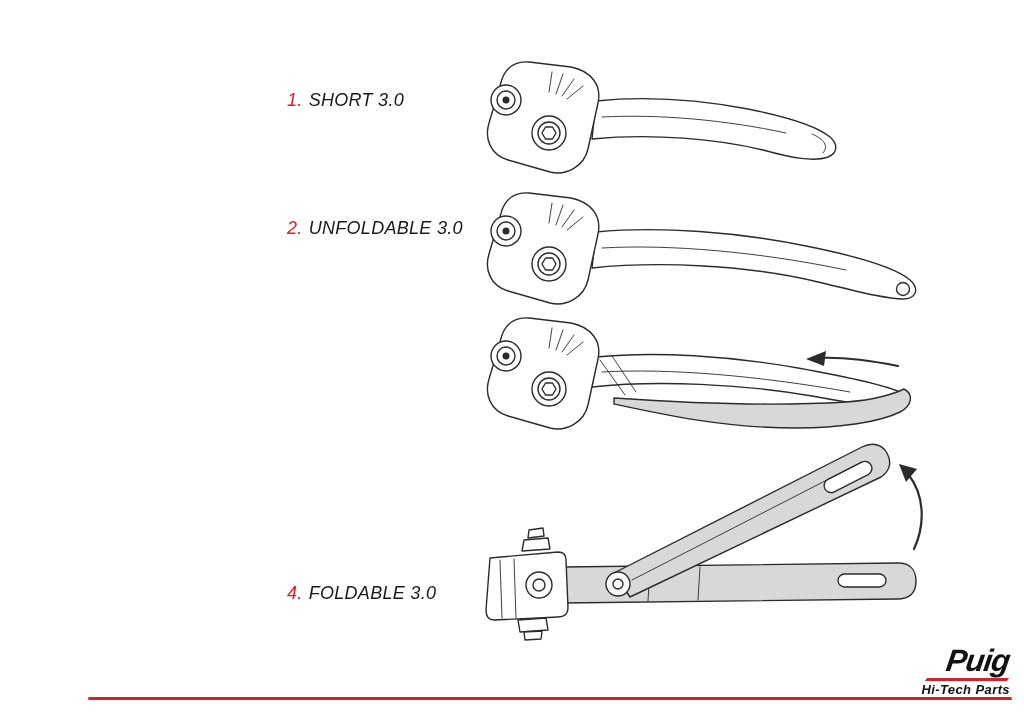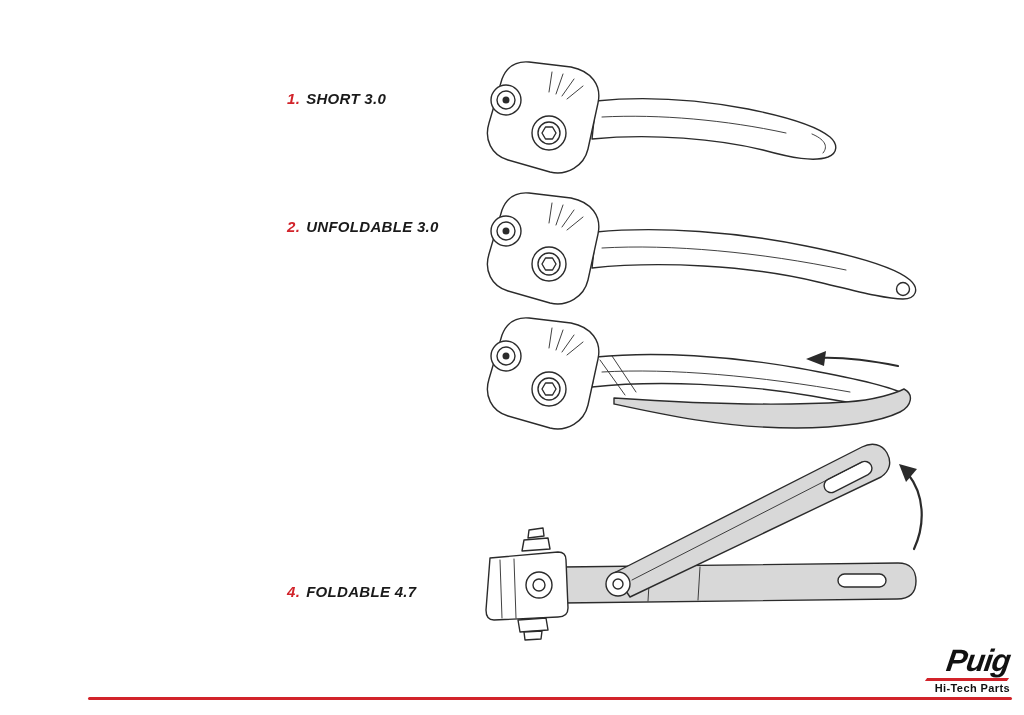--- a/index.html
+++ b/index.html
@@ -14,22 +14,22 @@
 
   
   .models-title { position: absolute; left: 66px; top: 340px; font-weight: bold; white-space: nowrap; }
   .models-title .count { color: var(--accent-red, #d2232a); font-size: 24px; margin-right: 9px; }
   .models-title .word  { color: var(--gray-text, #a3a3a3); font-size: 22px; letter-spacing: 1.5px; }
 
   
   .model-label {
     position: absolute;
     font-style: italic;
-    font-weight: bold;
-    font-size: 15px;
+    font-weight: normal;
+    font-size: 18px;
     color: #1a1a1a;
     letter-spacing: 0.3px;
     white-space: nowrap;
   }
   .model-label .num { color: var(--accent-red, #d2232a); margin-right: 6px; }
   .model-label.wrap2 { white-space: normal; width: 200px; text-align: center; }
 
   
   svg.art { position: absolute; left: 0; top: 0; }
   svg.art * { stroke: var(--line, #2b2b2b); stroke-width: 1.4; fill: none; stroke-linejoin: round; stroke-linecap: round; }
@@ -42,42 +42,42 @@
   
   .brand { position: absolute; right: 14px; top: 645px; text-align: right; }
   .brand .brand-name {
     font-style: italic; font-weight: bold; font-size: 31px; color: #111111;
     letter-spacing: -1px; transform: skewX(-8deg); line-height: 1;
   }
   .brand .brand-rule {
     margin: 2px 2px 1px auto; width: 82px; height: 3px;
     background: var(--accent-red, #d2232a); transform: skewX(-35deg);
   }
-  .brand .brand-sub { font-weight: bold; font-size: 11px; color: #111111; letter-spacing: 0.4px; }
+  .brand .brand-sub { font-style: italic; font-weight: bold; font-size: 13px; color: #111111; letter-spacing: 0.4px; }
 
   
   .bottom-rule {
     position: absolute; left: 88px; right: 12px; top: 697px; height: 3px;
     background: var(--accent-red, #d2232a); border-radius: 2px;
   }
 </style>
 </head>
 <body>
 
 <div id="page">
 
 
   <div class="model-label" style="left:287px; top:90px;">
     <span class="num">1.</span><span>SHORT 3.0</span>
   </div>
   <div class="model-label" style="left:287px; top:218px;">
     <span class="num">2.</span><span>UNFOLDABLE 3.0</span>
   </div>
   <div class="model-label" style="left:287px; top:583px;">
-    <span class="num">4.</span><span>FOLDABLE 4.7</span>
+    <span class="num">4.</span><span>FOLDABLE 3.0</span>
   </div>
 
   <svg class="art" width="1024" height="715" viewBox="0 0 1024 715">
 
     <g>
       <path class="fw" d="M 596,101 C 645,96 700,100 748,109 C 788,117 818,127 830,137 C 838,144 838,153 828,157 C 814,162 792,158 763,150 C 718,139 652,133 592,139 Z"></path>
       <path class="thin" d="M 602,117 C 660,114 726,120 786,133"></path>
       <path class="thin" d="M 812,134 C 824,139 829,146 823,153"></path>
       <path class="fw" d="M 529,62 L 571,67 C 591,71 602,85 598,103 L 588,149 C 584,166 567,176 550,172 L 508,160 C 491,155 484,139 489,123 L 502,79 C 507,66 517,61 529,62 Z"></path>
       <path class="thin" d="M 552,72 L 549,92 M 563,74 L 556,94 M 574,79 L 562,96 M 583,86 L 567,99"></path>

